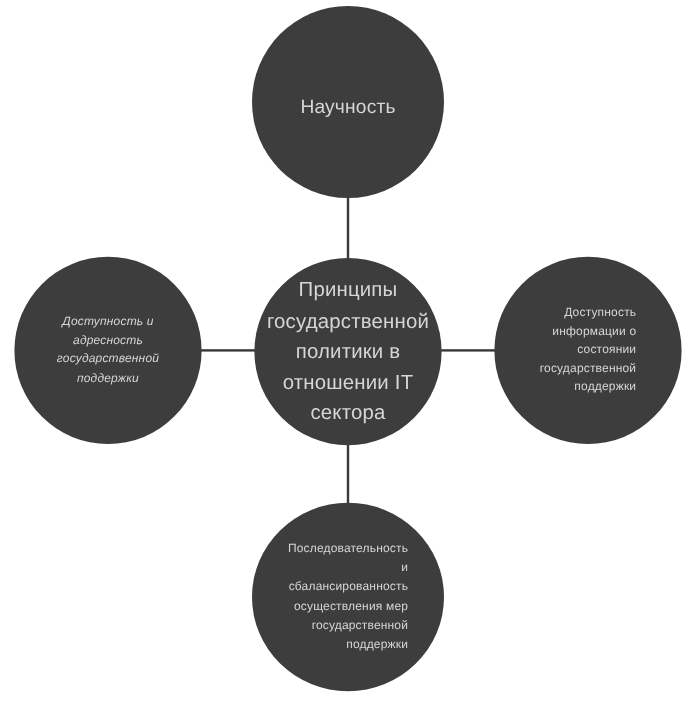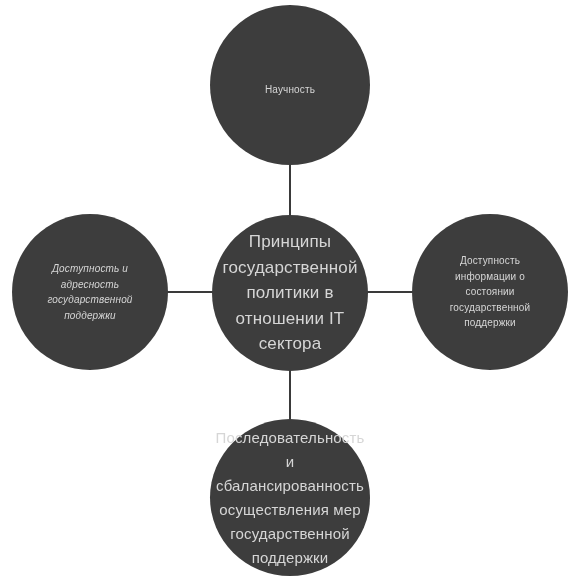--- a/index.html
+++ b/index.html
@@ -53,21 +53,21 @@
     font-size: 17px;
     line-height: 1.5;
   }
   #node-top {
     left: 210px;
     top: 5px;
     width: 160px;
     height: 160px;
   }
   #node-top .node-label {
-    font-size: 10px;
+    font-size: 16px;
     margin-top: 10px;
   }
   #node-left {
     left: 12px;
     top: 214px;
     width: 156px;
     height: 156px;
   }
   #node-left .node-label {
     font-size: 10px;
@@ -76,31 +76,33 @@
   }
   #node-right {
     left: 412px;
     top: 214px;
     width: 156px;
     height: 156px;
   }
   #node-right .node-label {
     font-size: 10px;
     line-height: 1.55;
+    text-align: right;
   }
   #node-bottom {
     left: 210px;
     top: 419px;
     width: 160px;
     height: 157px;
   }
   #node-bottom .node-label {
-    font-size: 15px;
+    font-size: 10px;
     line-height: 1.6;
     padding: 0 6px;
+    text-align: right;
   }
   #connector-top {
     left: 289px;
     top: 160px;
     width: 2px;
     height: 58px;
   }
   #connector-bottom {
     left: 289px;
     top: 366px;

